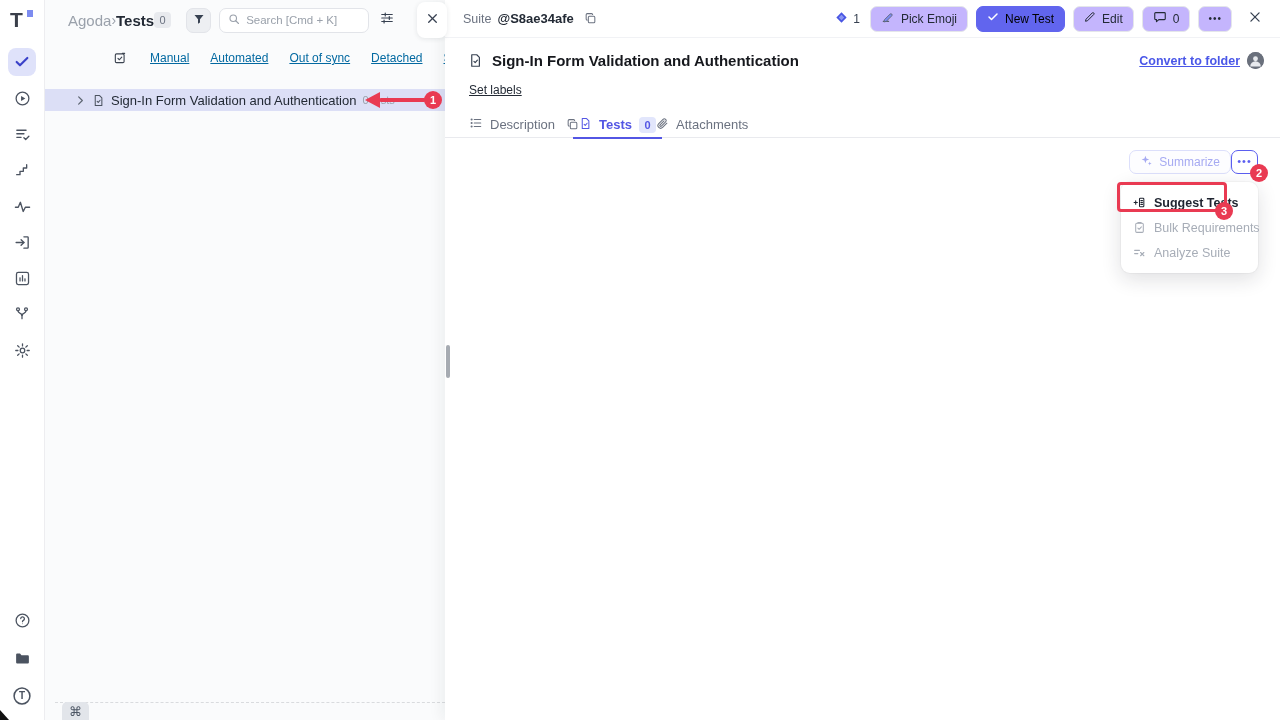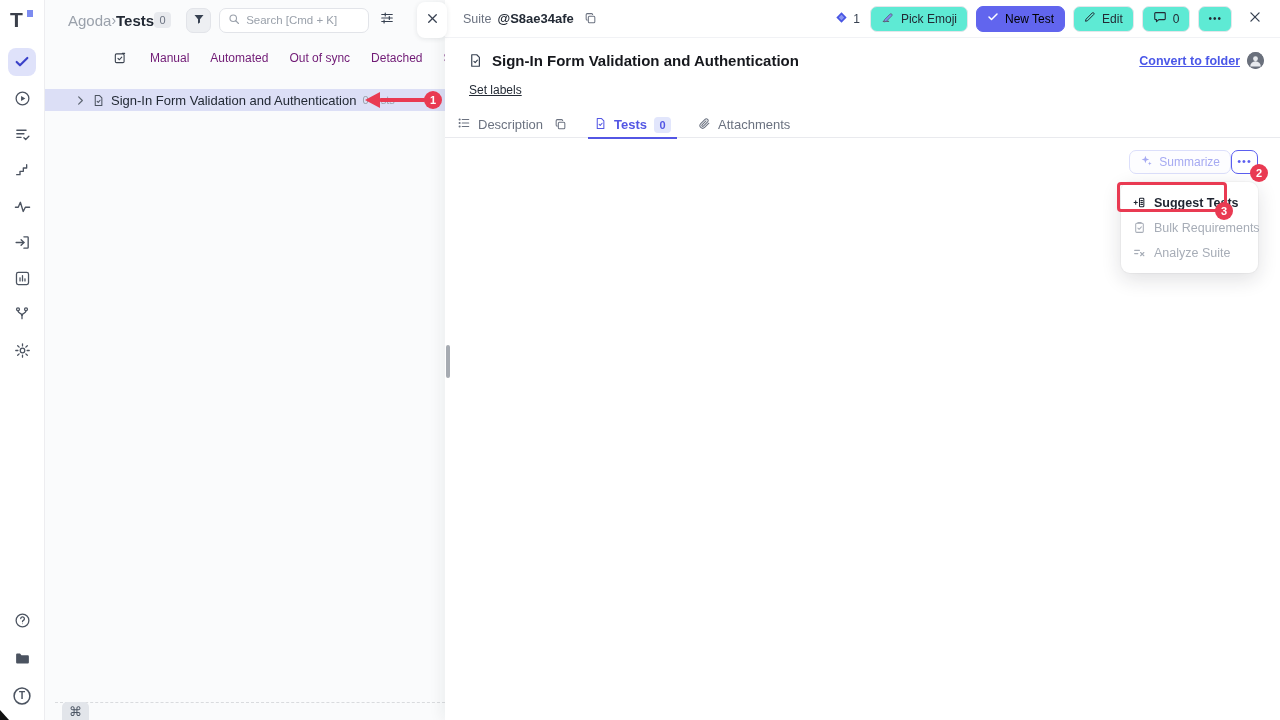--- a/index.html
+++ b/index.html
@@ -35,21 +35,21 @@
   .search-box { margin-left:8px; width:150px; height:25px; border-radius:7px; border:1px solid #e2e4e9; background:#fff;
                 display:flex; align-items:center; gap:6px; padding:0 8px; color:#9aa1ab; }
   .search-box input { border:none; outline:none; width:100%; font-size:11.5px; color:#374151; background:transparent;
                       font-family:"Liberation Sans", sans-serif; }
   .search-box input::placeholder { color:#9aa1ab; }
   .sliders-btn { margin-left:8px; width:20px; height:20px; display:flex; align-items:center; justify-content:center;
                  color:#374151; cursor:pointer; }
 
   .filter-tabs { position:absolute; left:68px; top:51px; display:flex; align-items:center; gap:21px; }
   .filter-tabs .sel-icon { color:#3b4350; margin-right:2px; cursor:pointer; display:flex; }
-  .filter-tabs .ftab { font-size:12px; color:#701a75; cursor:pointer; white-space:nowrap; }
+  .filter-tabs .ftab { font-size:12px; color:#0369a1; cursor:pointer; white-space:nowrap;text-decoration:underline; }
 
   .tree-row { position:absolute; left:0; right:0; top:89px; height:22px; background:#dcdff6;
               display:flex; align-items:center; padding-left:30px; gap:6px; cursor:pointer; }
   .tree-row .chev { color:#5d6571; display:flex; }
   .tree-row .doc { color:#4b5360; display:flex; }
   .tree-row .ttl { font-size:13px; color:#232a35; white-space:nowrap; }
   .tree-row .meta { font-size:11px; color:#9aa1ab; white-space:nowrap; }
 
   .tree-dash { position:absolute; left:10px; right:0; top:702px; border-top:1px dashed #d9dbde; }
   .cmd-badge { position:absolute; left:17px; top:702px; width:27px; height:18px; background:#e2e5ea;
@@ -70,39 +70,39 @@
           box-shadow:-5px 0 12px rgba(25,30,45,.05); }
   .topbar { position:absolute; left:0; right:0; top:0; height:38px; border-bottom:1px solid #f1f2f5;
             display:flex; align-items:center; padding:0 16px 0 18px; }
   .suite-id { display:flex; align-items:center; gap:6px; }
   .suite-id .lbl { font-size:12.5px; color:#6b7280; }
   .suite-id .id { font-size:13px; font-weight:700; color:#232a35; }
   .suite-id .cpy { color:#6b7280; margin-left:4px; display:flex; cursor:pointer; }
   .top-actions { margin-left:auto; display:flex; align-items:center; gap:8px; }
   .ver { display:flex; align-items:center; gap:5px; margin-right:2px; }
   .ver .n { font-size:12px; color:#374151; }
-  .tbtn { height:26px; border-radius:7px; border:1px solid #e4e6ea; background:#5eead4; display:inline-flex;
+  .tbtn { height:26px; border-radius:7px; border:1px solid #e4e6ea; background:#c4b5fd; display:inline-flex;
           align-items:center; gap:6px; padding:0 10px; font-size:12px; color:#232a35; cursor:pointer;
           font-family:"Liberation Sans", sans-serif; }
   .tbtn.primary { background:#6165ee; border-color:#6165ee; color:#000000; font-weight:400; }
   .tbtn.icon-only { padding:0 9px; }
   .close-x { margin-left:6px; color:#374151; cursor:pointer; display:flex; padding:2px; }
 
   .title-row { position:absolute; left:23px; right:16px; top:52px; display:flex; align-items:center; }
   .title-row .doc { color:#374151; display:flex; margin-right:9px; }
   .page-title { font-size:15px; font-weight:700; color:#16181d; white-space:nowrap; }
   .title-right { margin-left:auto; display:flex; align-items:center; gap:7px; }
   .convert-link { font-size:12.5px; font-weight:700; color:#4a57e8; text-decoration:underline; cursor:pointer; white-space:nowrap; }
   .avatar { width:17px; height:17px; border-radius:50%; background:#6a707c; color:#fff; display:flex; align-items:center;
             justify-content:center; overflow:hidden; cursor:pointer; }
 
   .set-labels { position:absolute; left:24px; top:83px; font-size:12px; color:#232a35; text-decoration:underline; cursor:pointer; }
 
   .tabs { position:absolute; left:0; right:0; top:112px; height:26px; border-bottom:1px solid #e9eaee;
-          display:flex; align-items:center; padding-left:12px; gap:27px; }
+          display:flex; align-items:center; padding-left:24px; }
   .tab { display:flex; align-items:center; gap:7px; height:26px; position:relative; cursor:pointer;
          font-size:13px; color:#6b7280; white-space:nowrap; }
   .tab .cpy { color:#6b7280; display:flex; margin-left:4px; cursor:pointer; }
   .tab.active { color:#5356e4; font-weight:600; }
   .tab.active::after { content:""; position:absolute; left:-6px; right:-6px; bottom:-1px; height:2px; background:#5356e4; }
   .tab .badge { font-size:11px; font-weight:600; color:#5356e4; background:#e2e6fc; border-radius:4px; min-width:17px; height:16px;
                 display:inline-flex; align-items:center; justify-content:center; padding:0 4px; }
 
   .summarize-row { position:absolute; top:150px; right:22px; display:flex; align-items:center; }
   .summarize-btn { height:24px; border-radius:7px; border:1px solid #dcdffb; background:#fdfdff; color:#a6aaf2;

